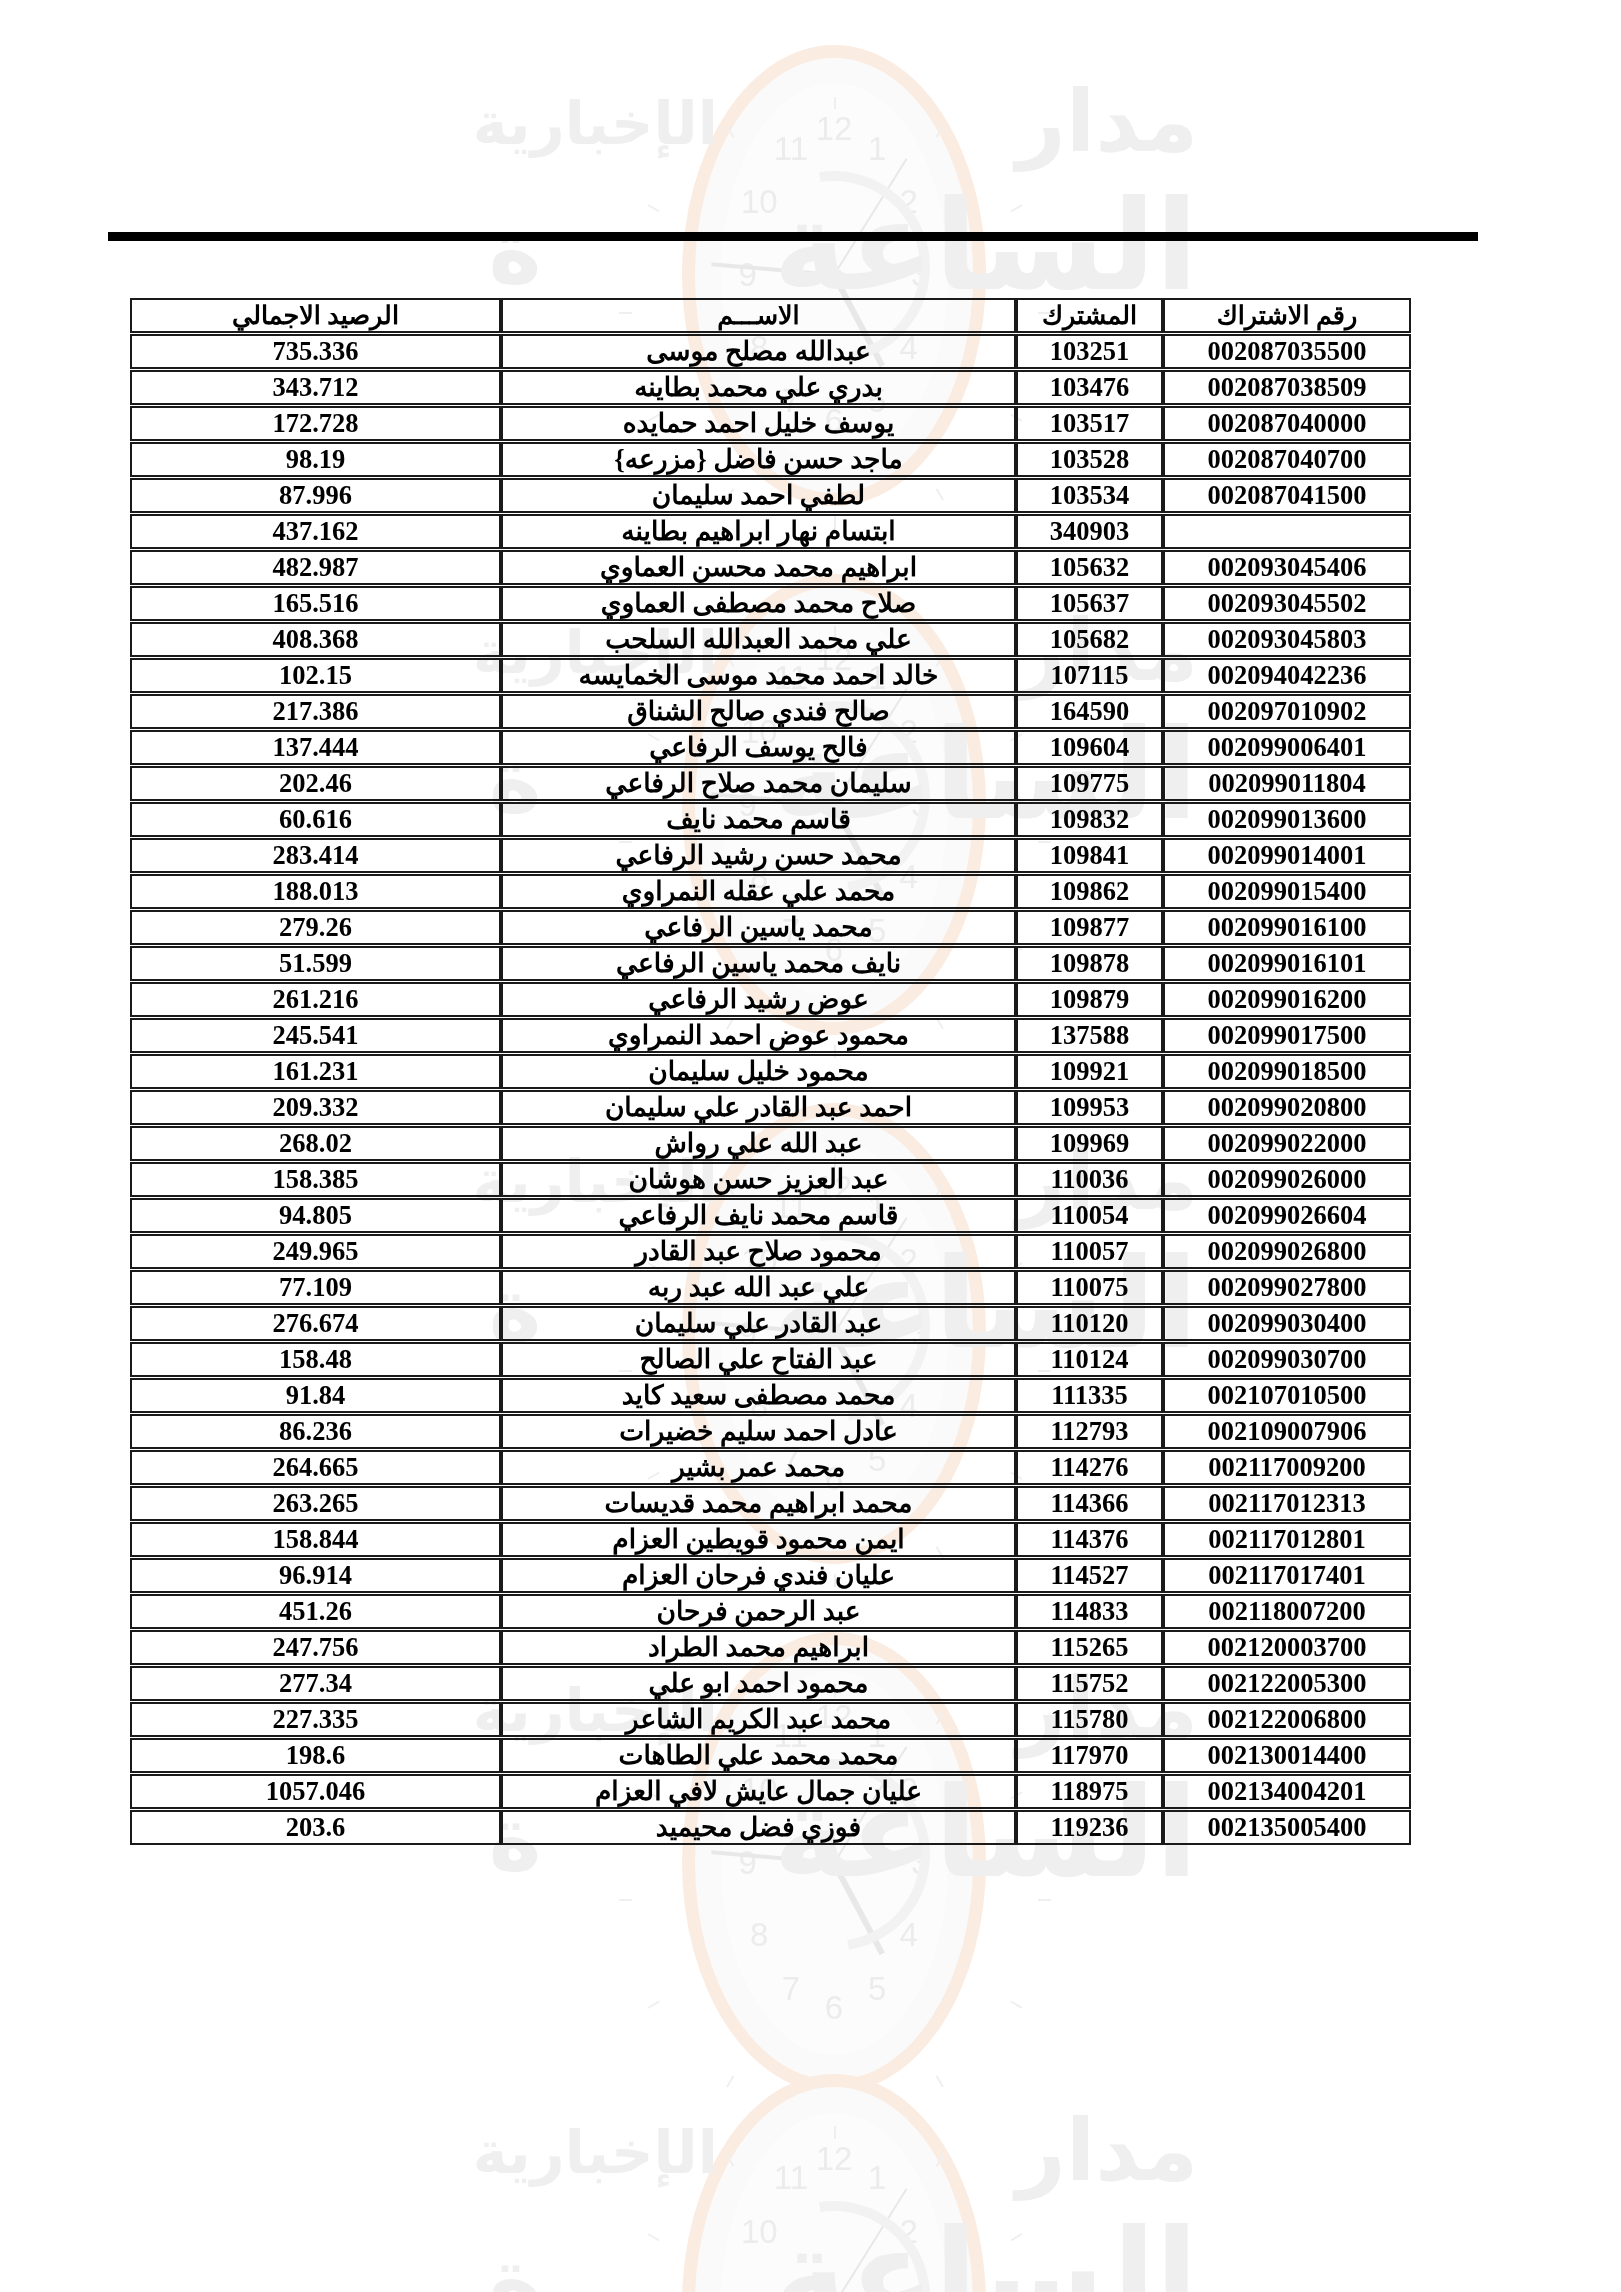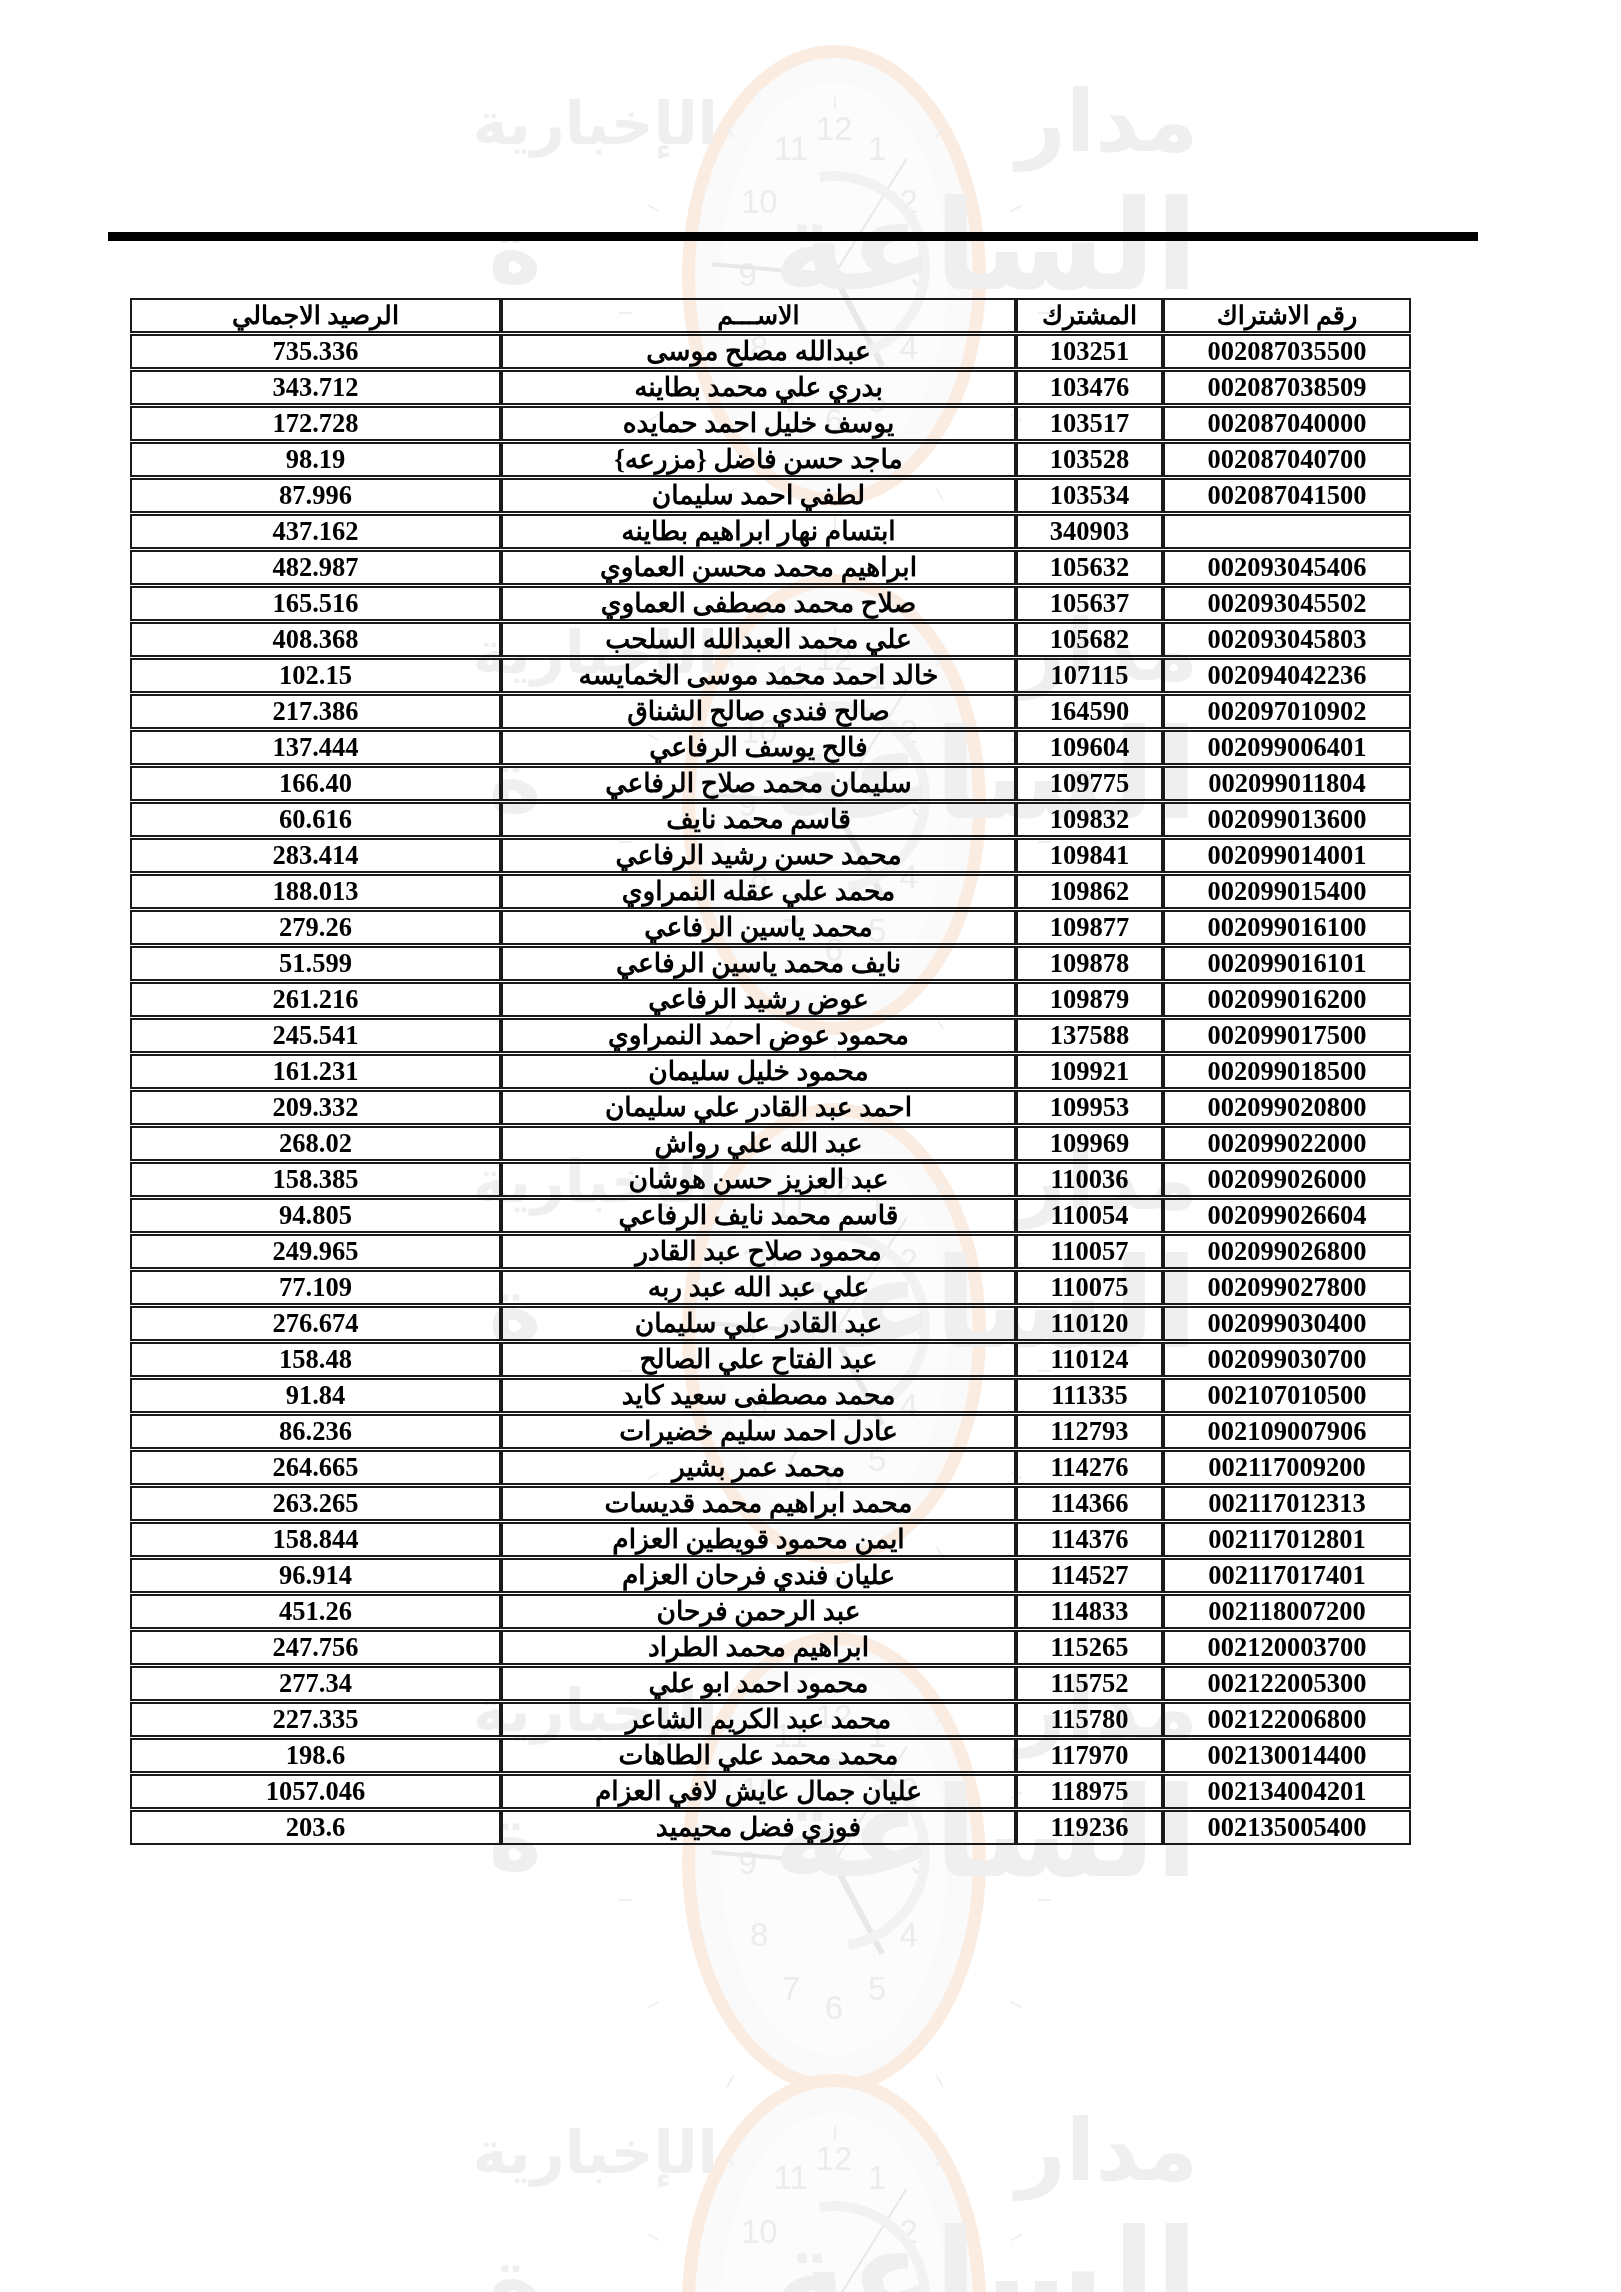--- a/index.html
+++ b/index.html
@@ -473,21 +473,21 @@
         <tr>
           <td class="col-sub-no">002099006401</td>
           <td class="col-sub">109604</td>
           <td class="col-name">فالح يوسف الرفاعي</td>
           <td class="col-balance">137.444</td>
         </tr>
         <tr>
           <td class="col-sub-no">002099011804</td>
           <td class="col-sub">109775</td>
           <td class="col-name">سليمان محمد صلاح الرفاعي</td>
-          <td class="col-balance">166.40</td>
+          <td class="col-balance">202.46</td>
         </tr>
         <tr>
           <td class="col-sub-no">002099013600</td>
           <td class="col-sub">109832</td>
           <td class="col-name">قاسم محمد نايف</td>
           <td class="col-balance">60.616</td>
         </tr>
         <tr>
           <td class="col-sub-no">002099014001</td>
           <td class="col-sub">109841</td>

